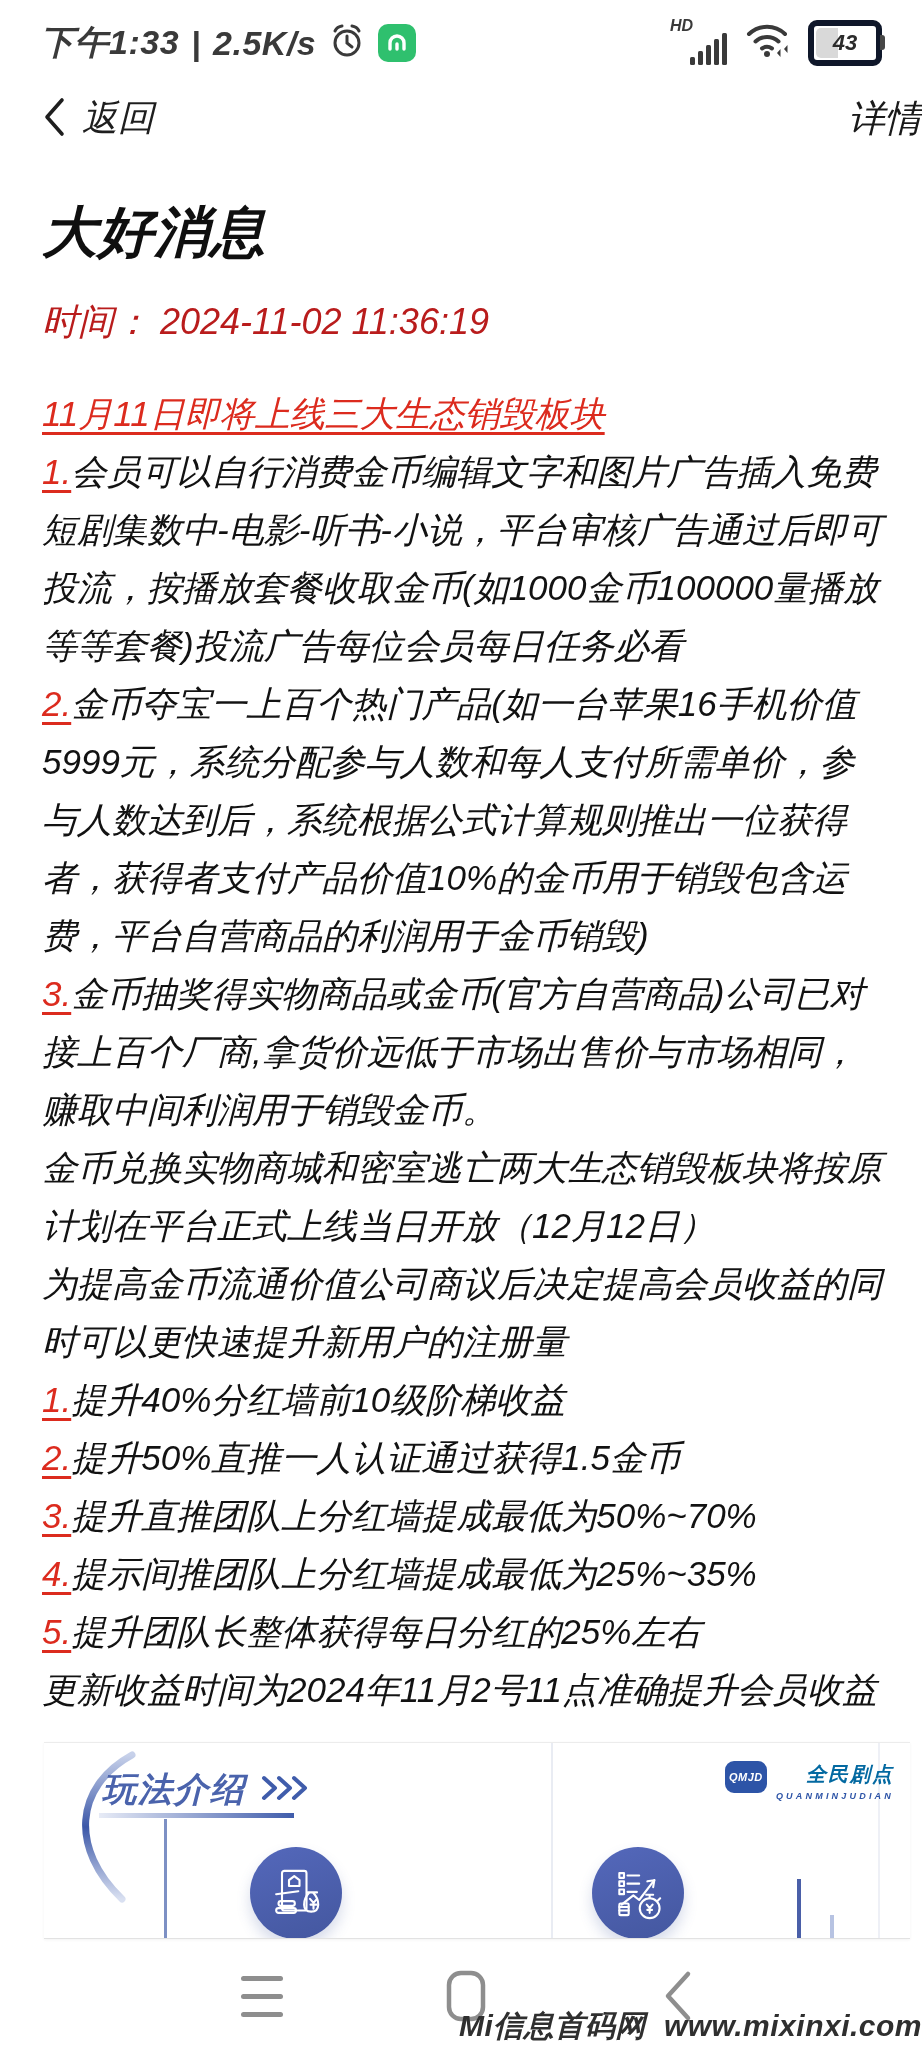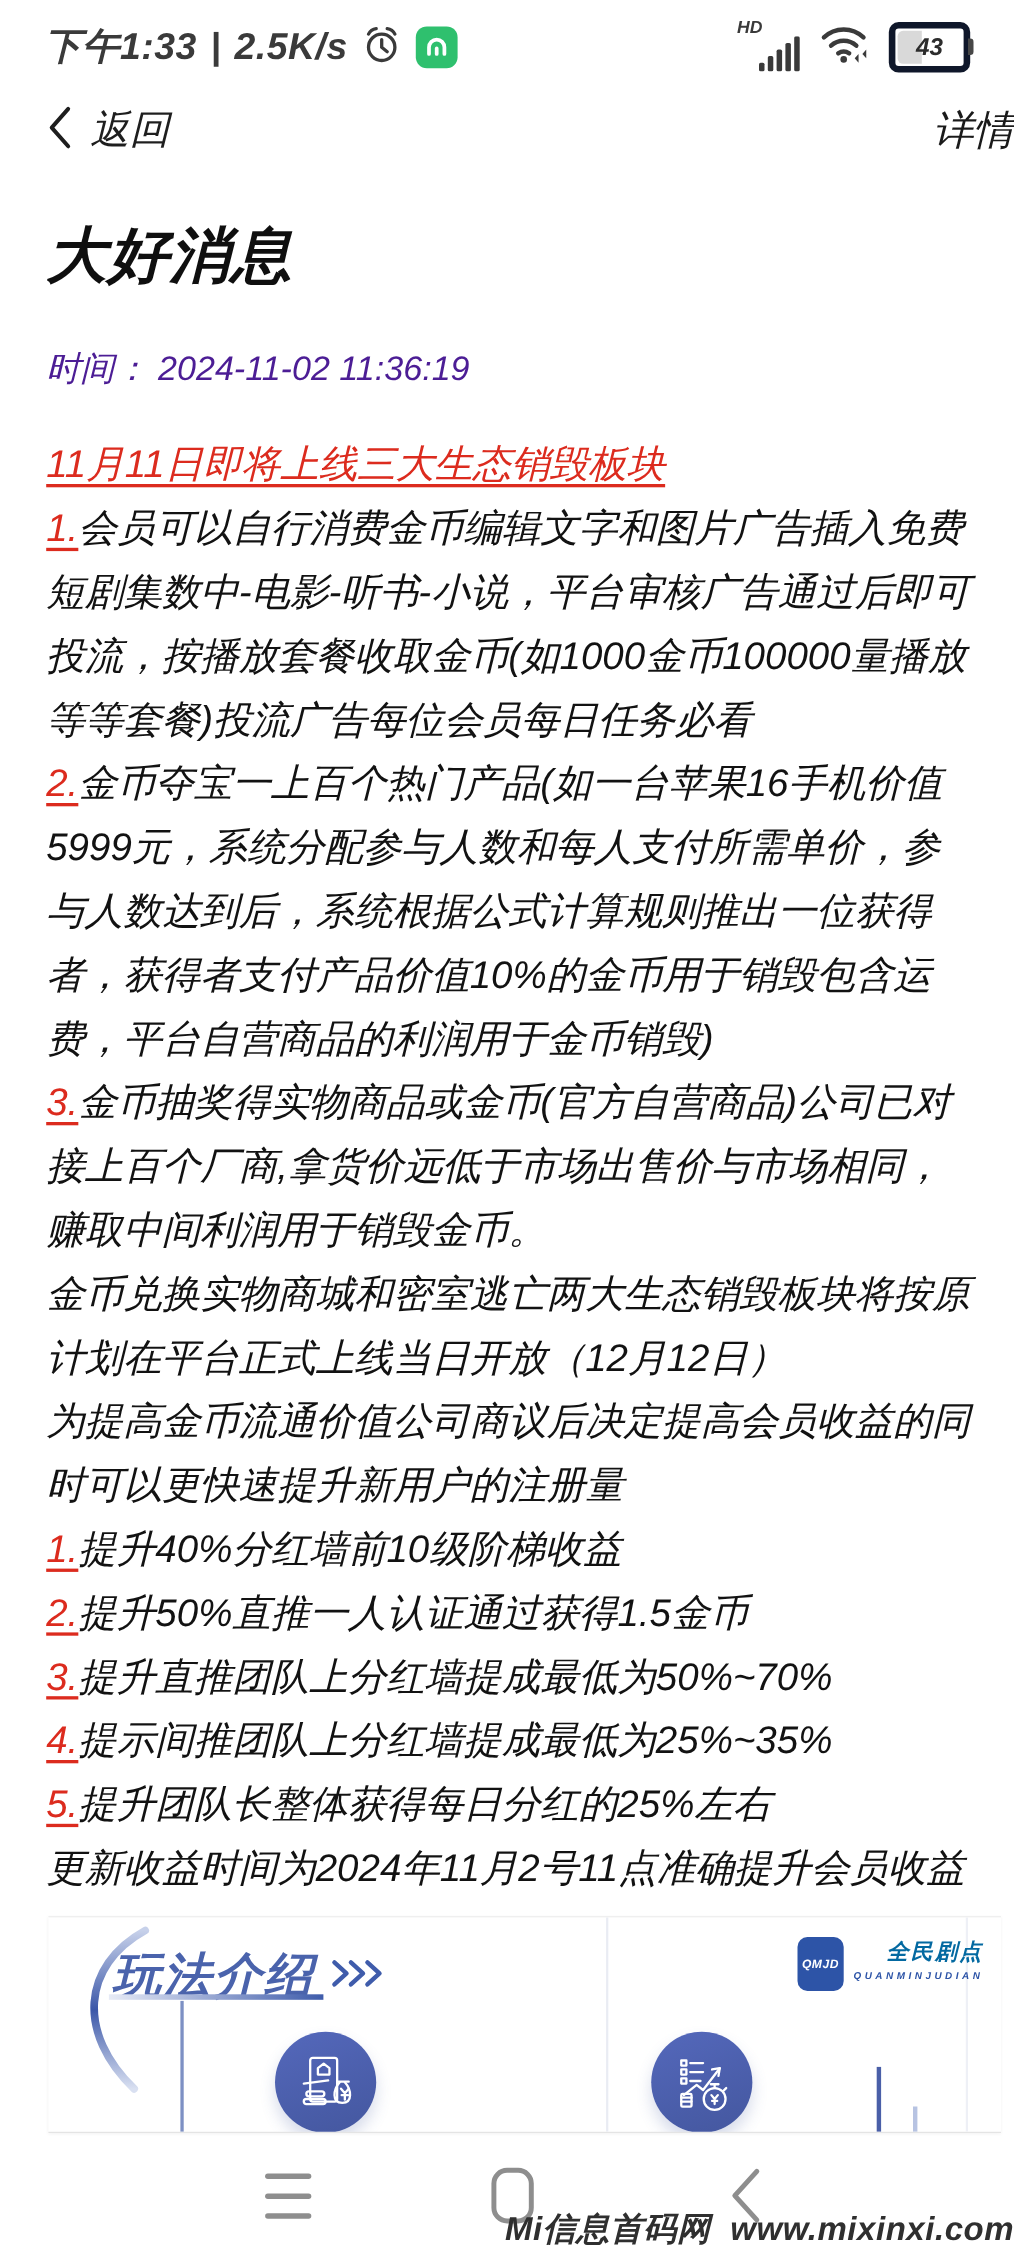--- a/index.html
+++ b/index.html
@@ -24,46 +24,46 @@
 
   
   .nav-bar{position:absolute;top:86px;left:0;right:0;height:66px;}
   .back-group{position:absolute;left:42px;top:8px;display:flex;align-items:center;gap:14px;cursor:pointer;}
   .back-label{font-size:36px;color:#1e1e1e;}
   .nav-title{position:absolute;left:0;right:0;top:8px;text-align:right;font-size:37px;color:#1a1a1a;font-weight:500;}
 
   
   .article{position:absolute;top:150px;left:42px;right:38px;}
   .article h1{margin:46px 0 0 0;font-size:55px;font-weight:700;color:#0f0f0f;letter-spacing:1px;}
-  .time-row{margin-top:44px;font-size:31px;color:#4c1d95;}
+  .time-row{margin-top:28px;font-size:36px;color:#b91c1c;}
   .body{margin-top:38px;font-size:35px;line-height:58px;color:#121212;}
   .red-link{color:#dc2b1e;text-decoration:underline;text-decoration-thickness:3px;text-underline-offset:6px;}
   .para{display:block;}
   .rednum{color:#dc2b1e;text-decoration:underline;text-decoration-thickness:3px;text-underline-offset:6px;}
 
   
   .banner{position:absolute;top:1742px;left:44px;width:866px;height:195px;background:#ffffff;
           border-top:1px solid #ececec;border-bottom:1px solid #e2e2e2;box-shadow:0 1px 3px rgba(0,0,0,.05);overflow:hidden;}
   .arc{position:absolute;left:14px;top:6px;}
   .banner-title{position:absolute;left:58px;top:24px;display:flex;align-items:center;gap:14px;}
-  .banner-title .txt{font-size:44px;font-weight:700;color:#4a63ac;letter-spacing:2px;}
+  .banner-title .txt{font-size:34px;font-weight:700;color:#4a63ac;letter-spacing:2px;}
   .banner-underline{position:absolute;left:55px;top:70px;width:195px;height:5px;
                     background:linear-gradient(90deg,#e7ebf6,#3f5cab);}
   .vline1{position:absolute;left:120px;top:76px;width:3px;height:119px;background:#7d90c4;}
   .vline-mid{position:absolute;left:507px;top:0;width:2px;height:195px;background:#e9ecf3;}
   .vline-dark{position:absolute;left:753px;top:136px;width:4px;height:59px;background:#4a5fa8;}
   .vline-light{position:absolute;left:786px;top:172px;width:4px;height:23px;background:#b7c3e2;}
   .vline-faint{position:absolute;left:834px;top:0;width:2px;height:195px;background:#eef0f6;}
   .circle{position:absolute;top:104px;width:92px;height:92px;border-radius:50%;
           background:linear-gradient(160deg,#5468bb,#44579f);box-shadow:0 8px 14px rgba(70,90,160,.22);
           display:flex;align-items:center;justify-content:center;}
   .circle.c1{left:206px;}
   .circle.c2{left:548px;}
   .logo{position:absolute;right:16px;top:18px;display:flex;align-items:flex-start;gap:9px;}
-  .logo-sq{width:42px;height:49px;border-radius:9px;background:#2d54a7;display:flex;align-items:center;justify-content:center;
+  .logo-sq{width:42px;height:32px;border-radius:9px;background:#2d54a7;display:flex;align-items:center;justify-content:center;
            font-size:11px;font-weight:700;color:#fff;letter-spacing:.5px;}
   .logo-col{display:flex;flex-direction:column;}
   .logo-name{font-size:20px;font-weight:800;color:#0369a1;letter-spacing:2px;text-align:right;}
   .logo-sub{font-size:9px;font-weight:700;color:#2d54a7;letter-spacing:3.2px;margin-top:3px;}
 
   
   .bottom-nav{position:absolute;top:1964px;left:0;width:922px;height:64px;}
   .bn-item{position:absolute;top:0;display:flex;align-items:center;justify-content:center;width:80px;height:64px;cursor:pointer;}
   .bn-menu{left:222px;} .bn-home{left:426px;} .bn-back{left:638px;}
   .ham{display:flex;flex-direction:column;gap:13px;}

